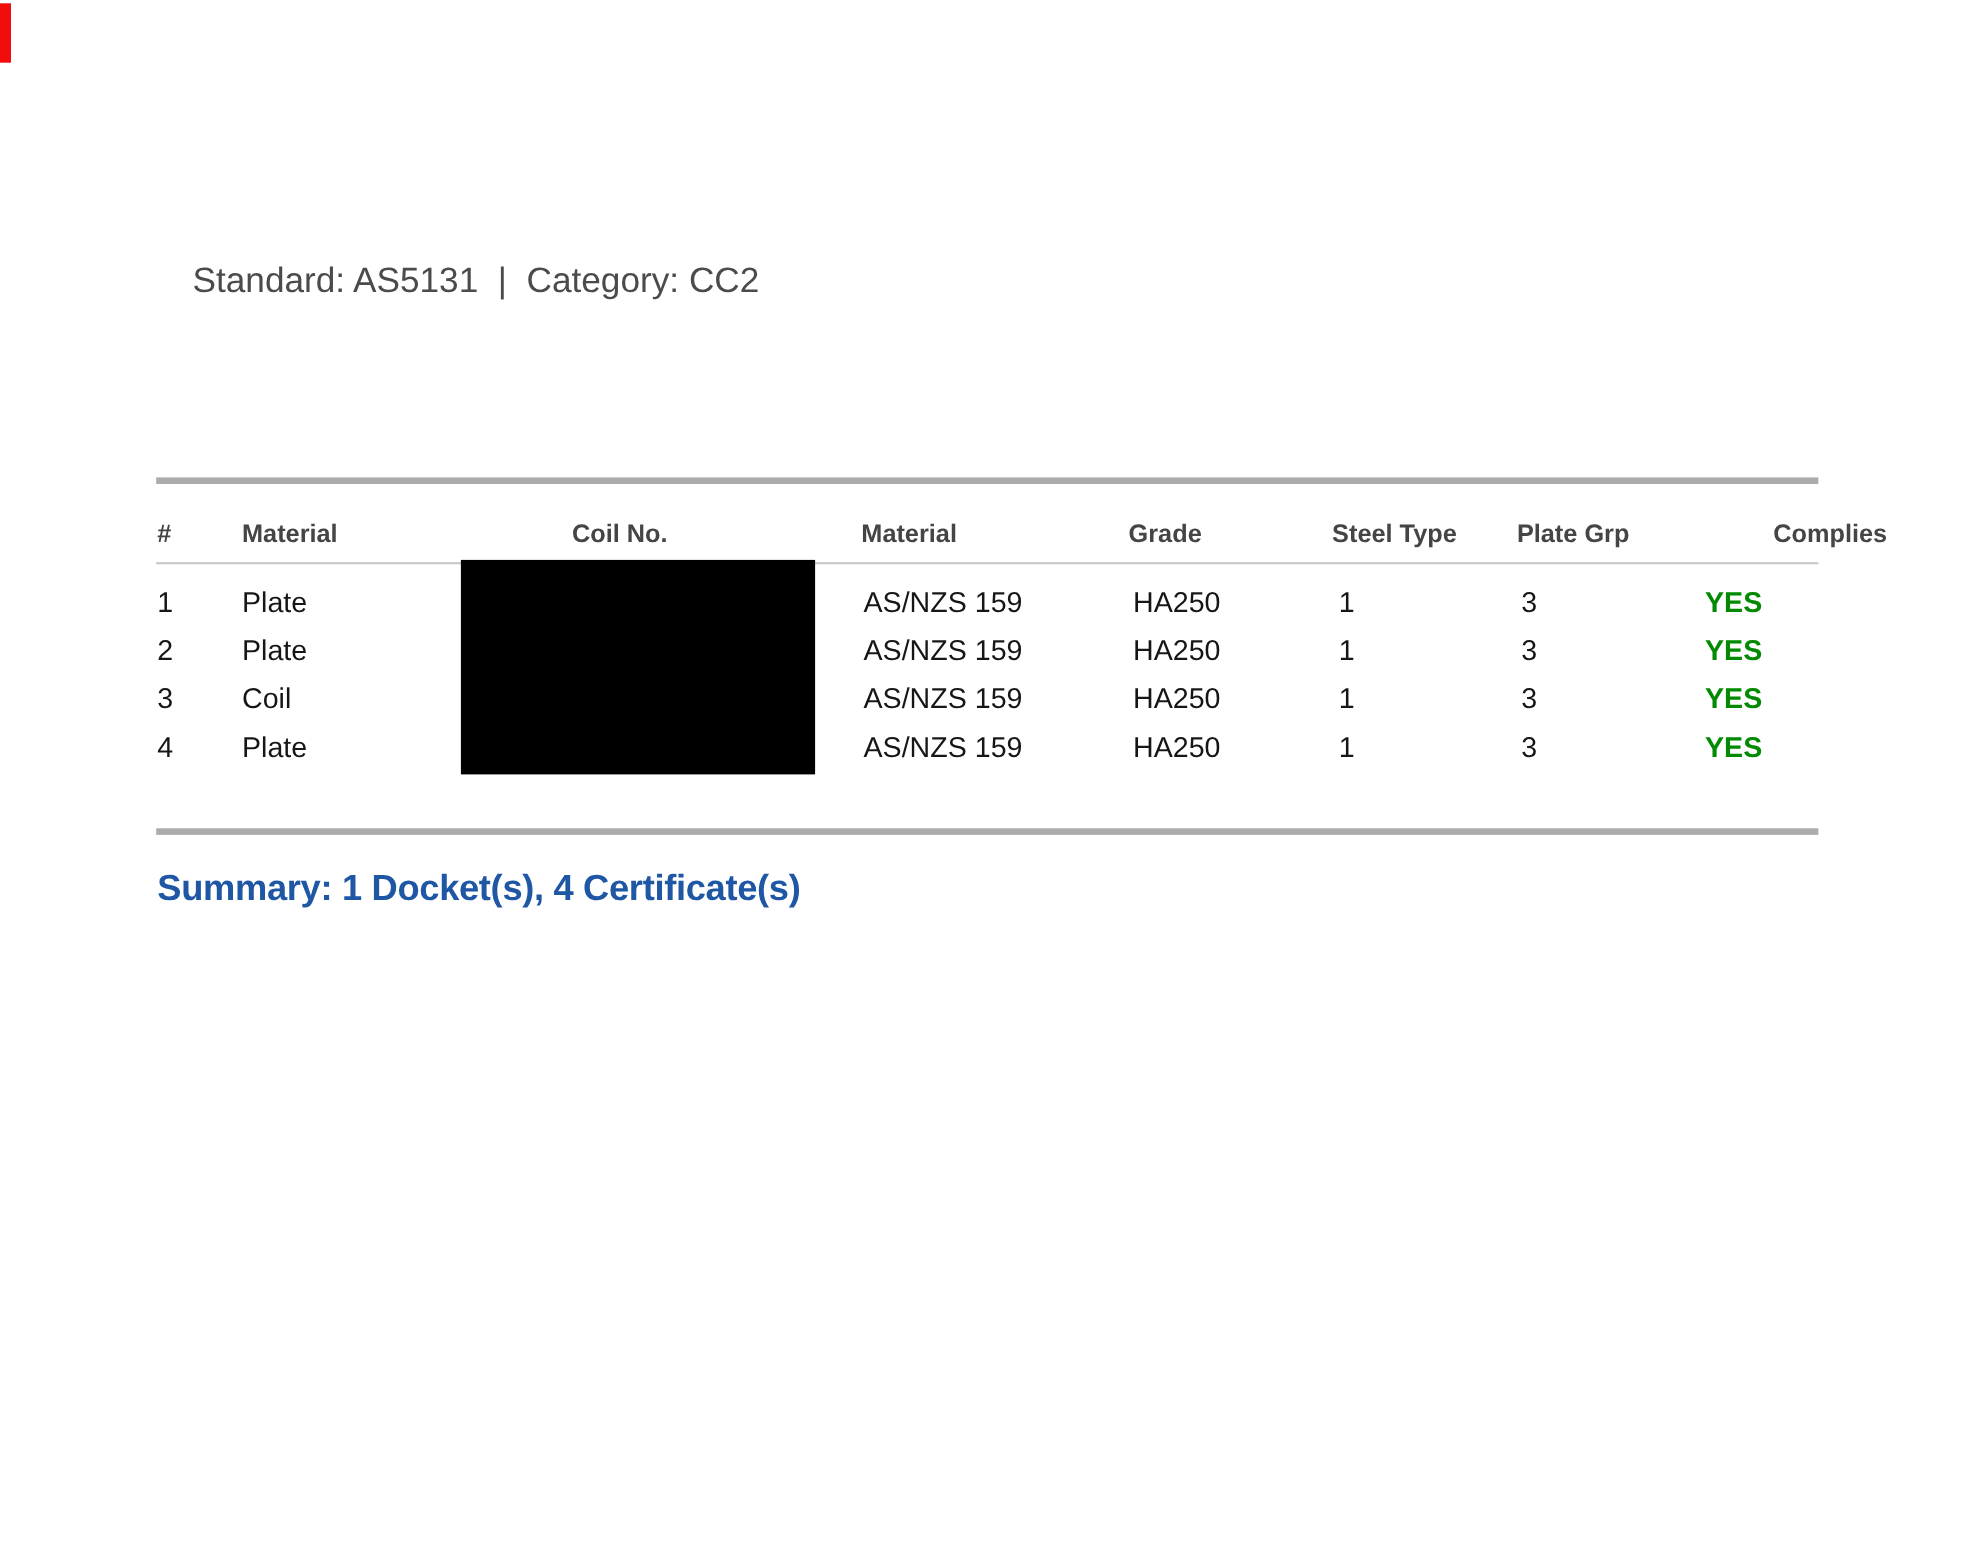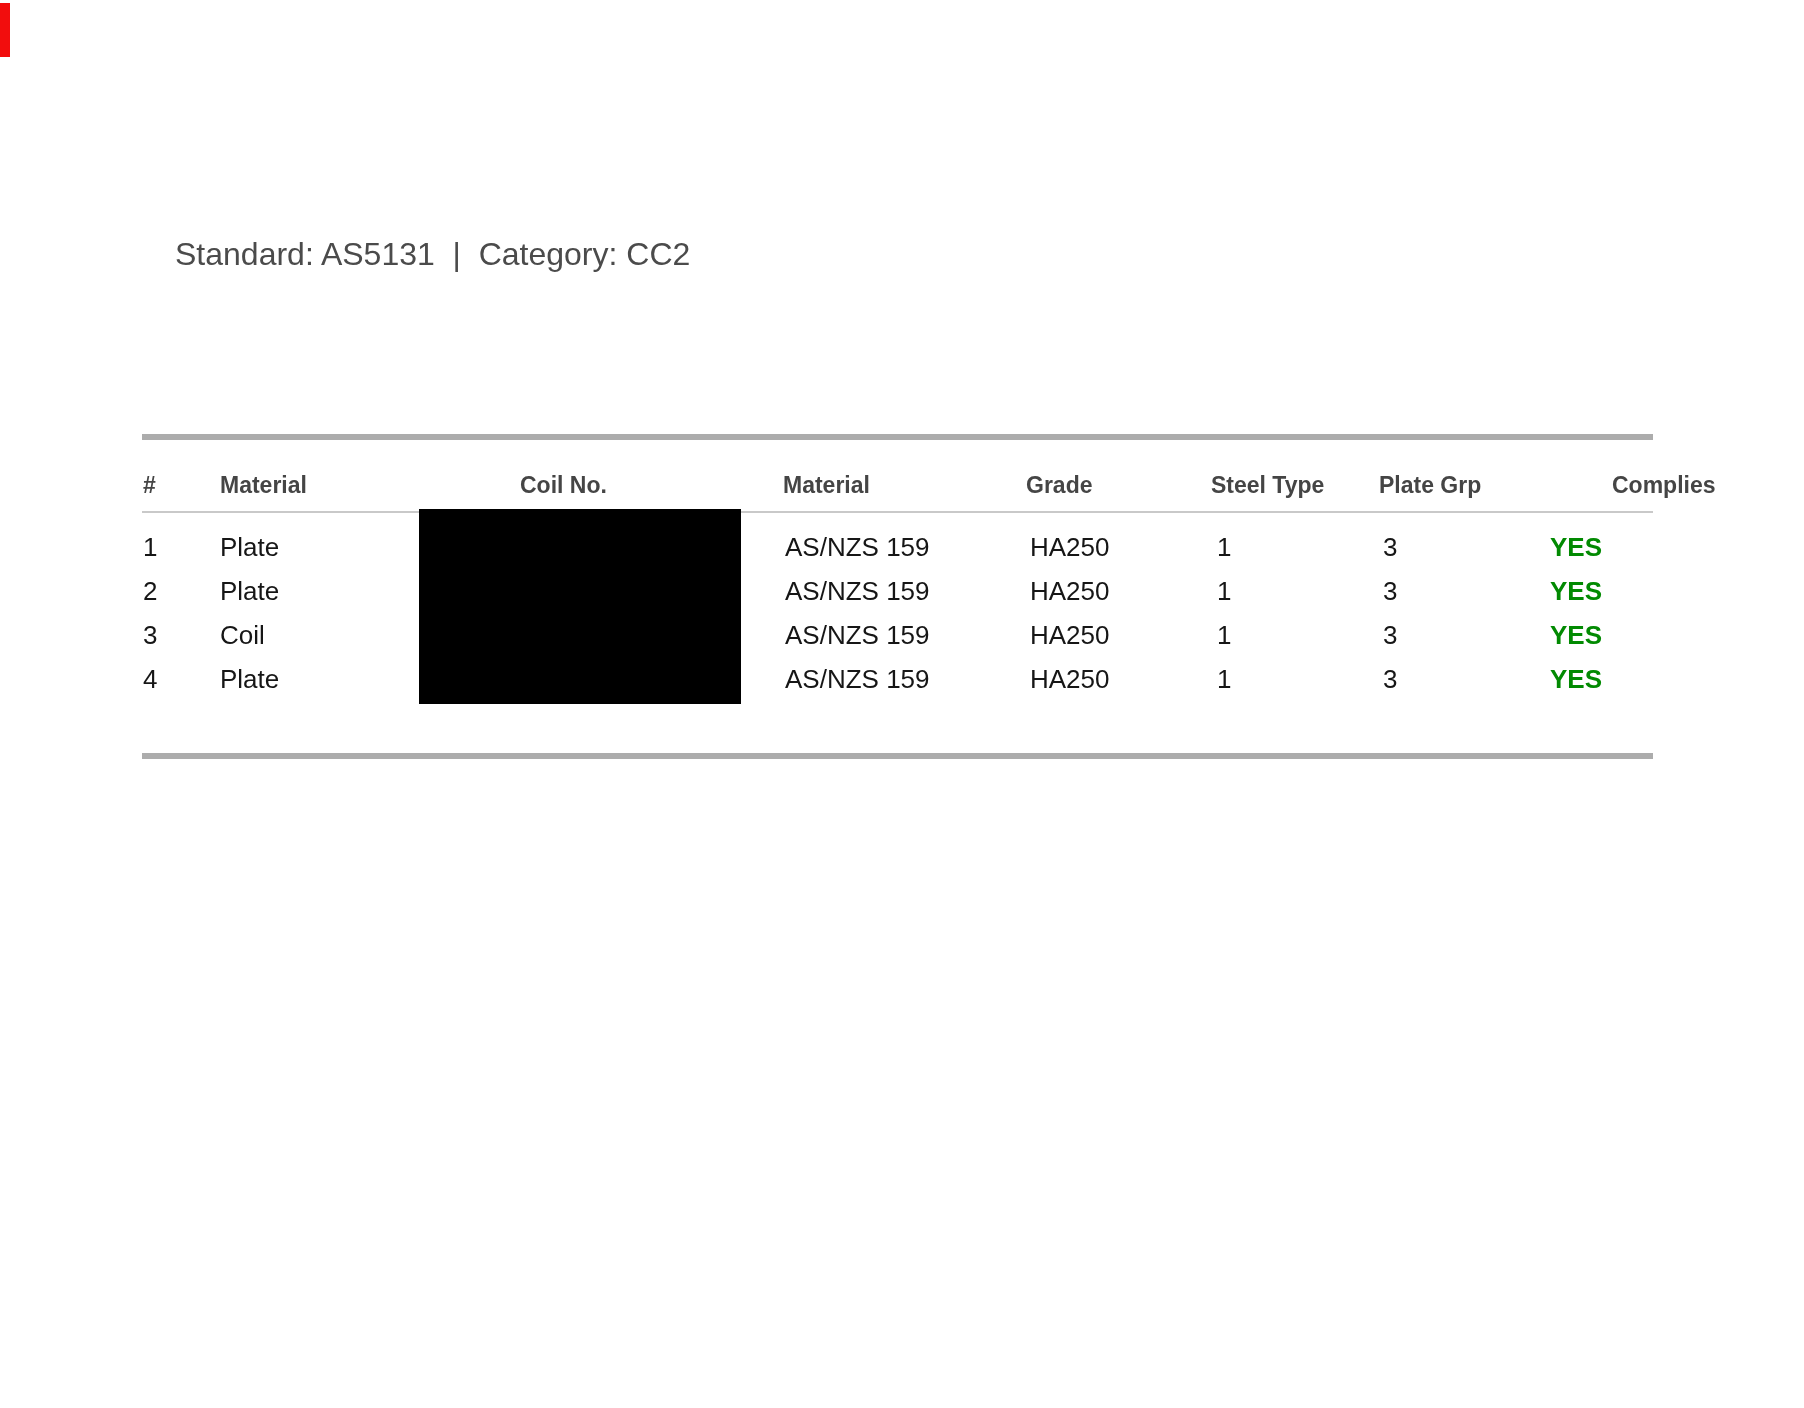--- a/index.html
+++ b/index.html
@@ -103,14 +103,15 @@
     <div class="abs td" style="left:1030px;top:664px;">HA250</div>
     <div class="abs td" style="left:1217px;top:664px;">1</div>
     <div class="abs td" style="left:1383px;top:664px;">3</div>
     <div class="abs td-yes" style="left:1550px;top:664px;">YES</div>
   </div>
 
   <div class="redaction"></div>
 
   <div class="rule-thick" style="top:753px;"></div>
 
+  <div class="abs summary" style="left:143px;top:788px;">Summary: 1 Docket(s), 4 Certificate(s)</div>
 
 </div>
 
 </body></html>

